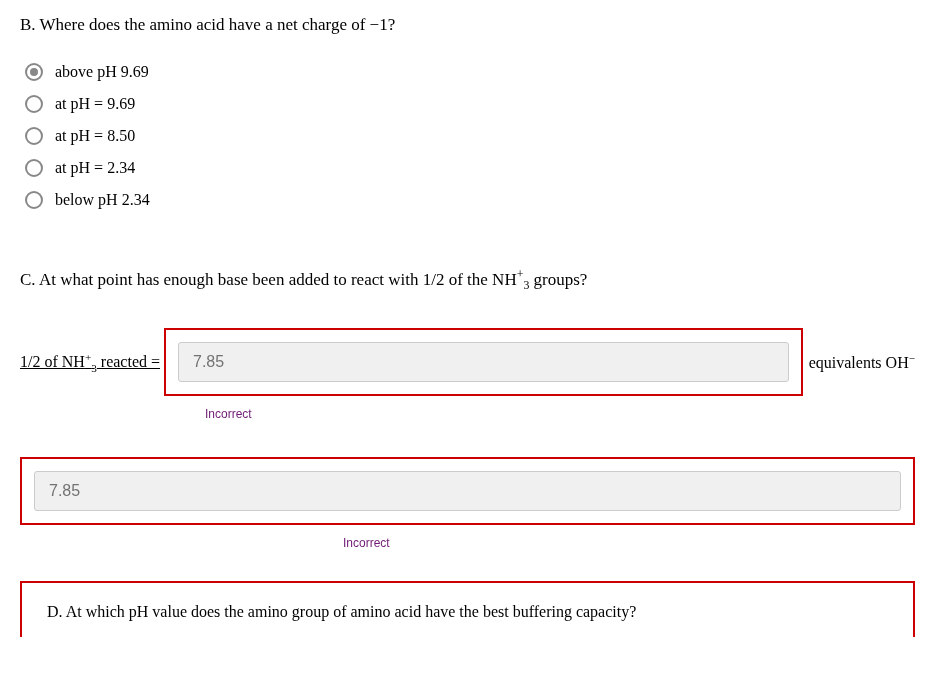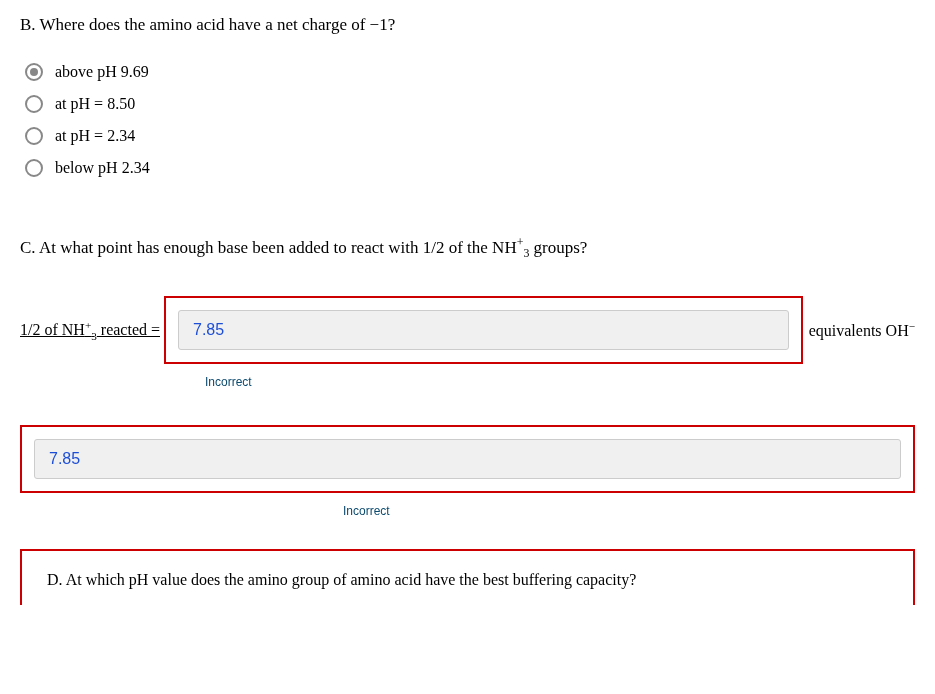--- a/index.html
+++ b/index.html
@@ -69,54 +69,58 @@
       align-items: center;
       min-width: 0;
     }
     .input-field {
       background: #f0f0f0;
       border: 1px solid #ccc;
       border-radius: 3px;
       padding: 10px 14px;
       font-size: 16px;
       width: 100%;
-      color: #1d4ed8;
+      color: #737373;
     }
     .post-label {
       font-size: 16px;
       white-space: nowrap;
       margin-left: 6px;
     }
     .feedback-row {
       margin-bottom: 30px;
     }
     .offset-c1 { margin-left: 185px; }
     .offset-c2 { margin-left: 323px; }
     .feedback {
-      color: #0c4a6e;
+      color: #701a75;
       font-size: 12px;
       font-family: Arial, sans-serif;
     }
     .question-d-box {
       border: 2px solid #c00;
       border-bottom: none;
       padding: 20px 14px 16px 25px;
       margin-top: 18px;
     }
     sup { font-size: 0.7em; vertical-align: super; }
     sub { font-size: 0.7em; vertical-align: sub; }
   </style>
 </head>
 <body>
 
 <div class="question-heading">B. Where does the amino acid have a net charge of −1?</div>
 <div class="options">
   <div class="option">
     <span class="radio selected"></span>
     <span class="option-label">above pH 9.69</span>
+  </div>
+  <div class="option">
+    <span class="radio"></span>
+    <span class="option-label">at pH = 9.69</span>
   </div>
   <div class="option">
     <span class="radio"></span>
     <span class="option-label">at pH = 8.50</span>
   </div>
   <div class="option">
     <span class="radio"></span>
     <span class="option-label">at pH = 2.34</span>
   </div>
   <div class="option">

